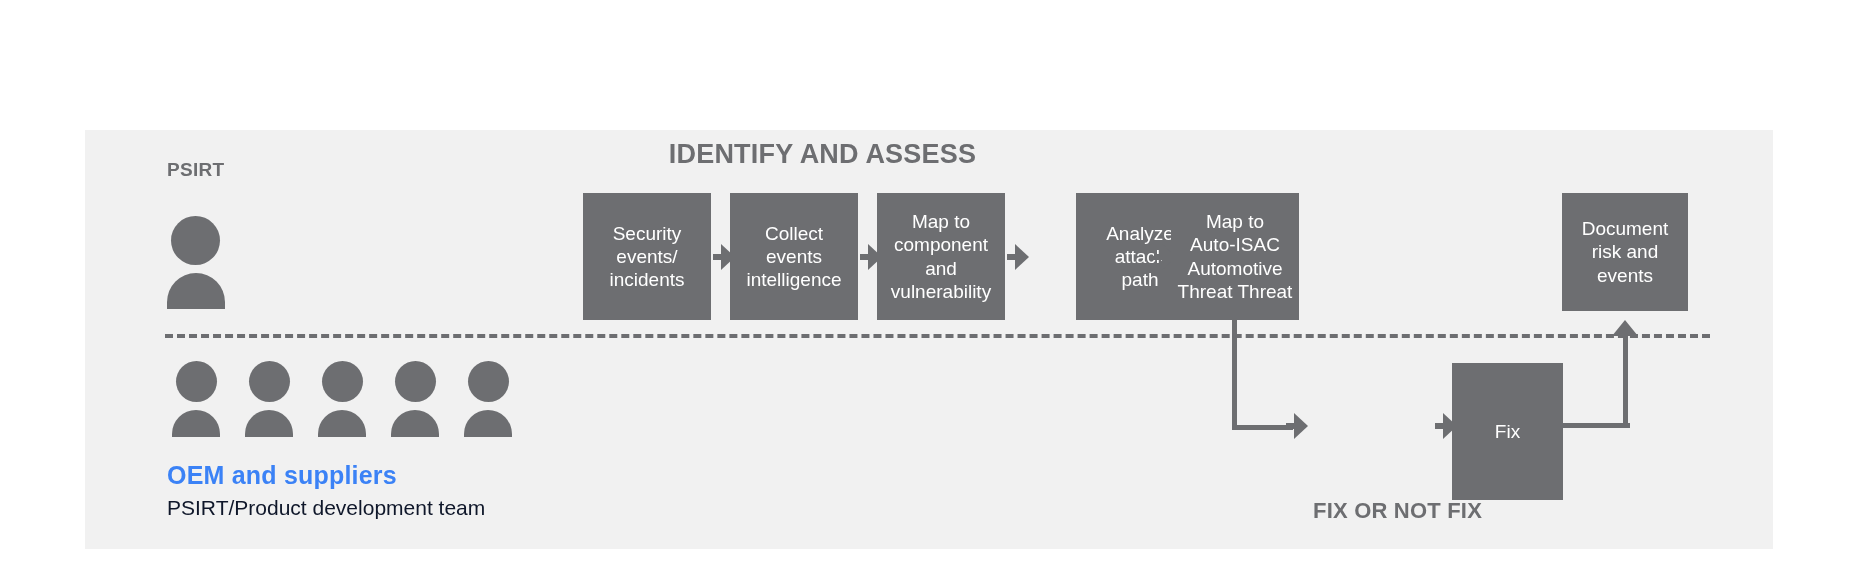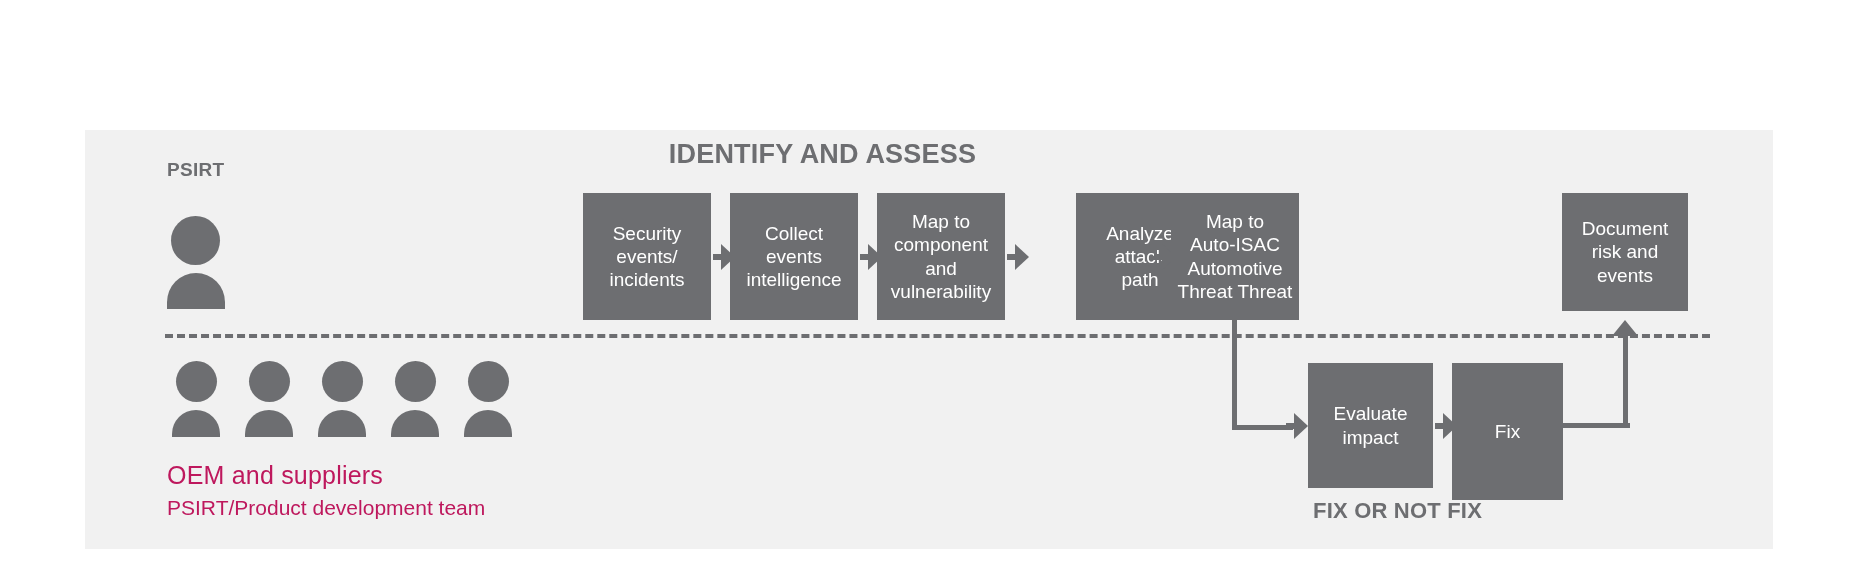--- a/index.html
+++ b/index.html
@@ -55,31 +55,31 @@
     font-size: 19px;
     font-weight: bold;
     color: #6d6e71;
     letter-spacing: 0.3px;
   }
   #label-oem {
     position: absolute;
     left: 167px;
     top: 413px;
     font-size: 25px;
-    font-weight: normal;
-    color: #be185d;
+    font-weight: bold;
+    color: #3b82f6;
     letter-spacing: 0.2px;
   }
   #label-oem-sub {
     position: absolute;
     left: 167px;
     top: 448px;
     font-size: 21px;
     font-weight: normal;
-    color: #be185d;
+    color: #0f172a;
   }
   
   .pbox {
     position: absolute;
     background: #6d6e71;
     color: #ffffff;
     display: flex;
     align-items: center;
     justify-content: center;
     text-align: center;
@@ -288,26 +288,20 @@
   </div>
 
   <div class="pbox" style="left:1562px; top:145px; width:126px; height:118px;">
     <div>
       <span>Document</span>
       <span>risk and</span>
       <span>events</span>
     </div>
   </div>
 
-  <div class="pbox" style="left:1308px; top:315px; width:125px; height:125px;">
-    <div>
-      <span>Evaluate</span>
-      <span>impact</span>
-    </div>
-  </div>
 
   <div class="arrow-right" style="left:1435px; top:365px;">
     <div class="stem"></div>
     <div class="head"></div>
   </div>
 
   <div class="pbox" style="left:1452px; top:315px; width:111px; height:137px;">
     <div>
       <span>Fix</span>
     </div>

